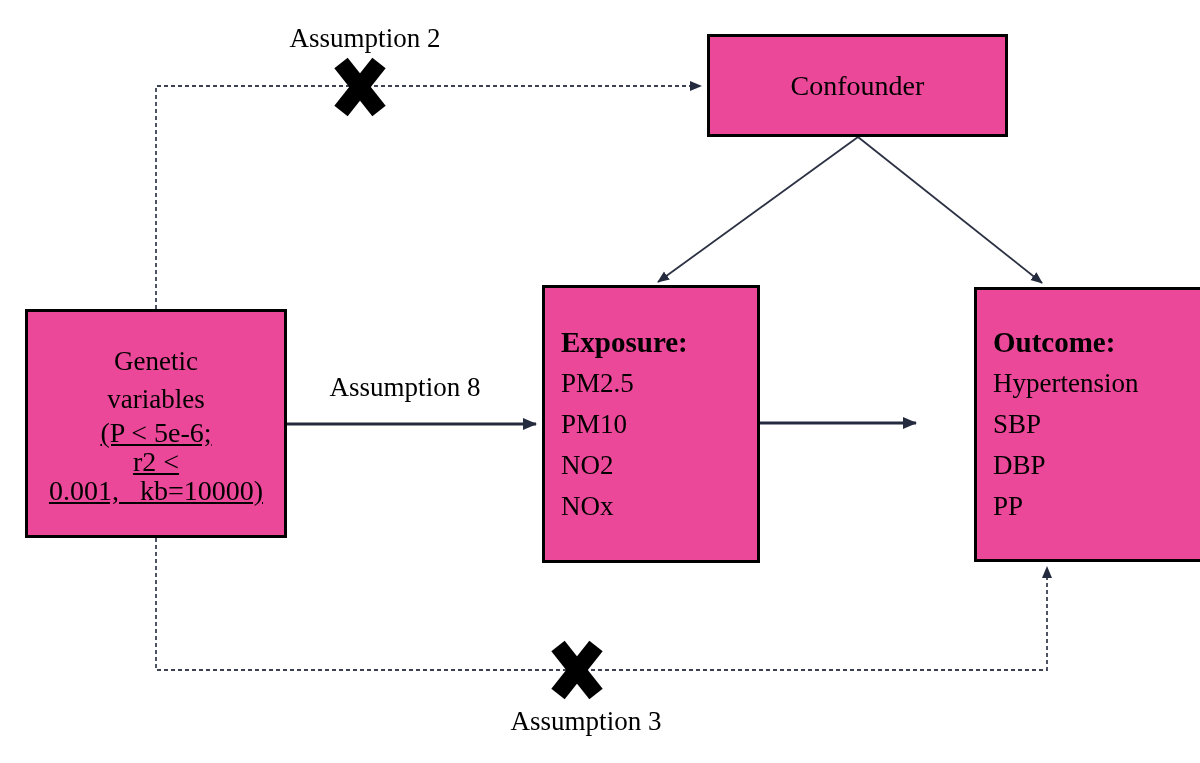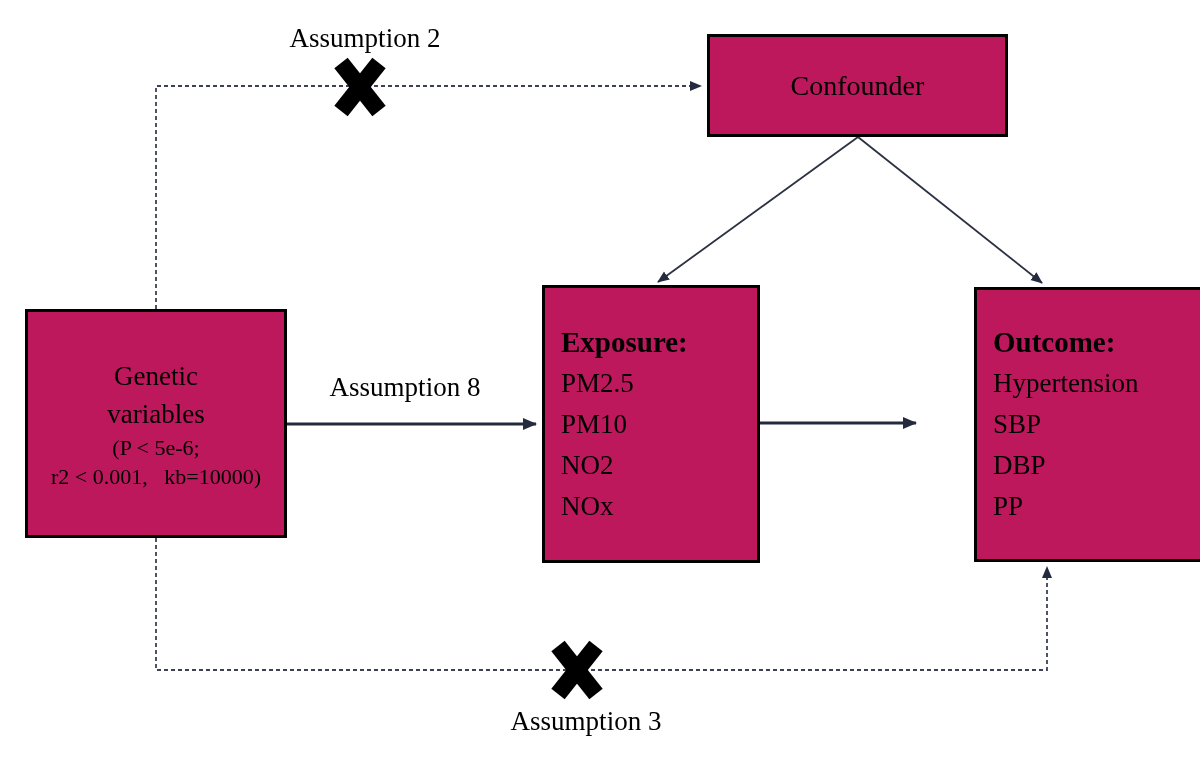--- a/index.html
+++ b/index.html
@@ -14,33 +14,33 @@
   }
   .connector-layer {
     position: absolute;
     left: 0; top: 0;
     width: 1200px; height: 763px;
   }
   .node {
     position: absolute;
     box-sizing: border-box;
     border: 3px solid #000;
-    background: #be185d;
+    background: #ec4899;
     display: flex;
     flex-direction: column;
     justify-content: center;
   }
   .node.centered { align-items: center; text-align: center; }
   .node.listbox { align-items: flex-start; text-align: left; padding-left: 16px; }
   .genetic-box   { left: 25px;  top: 309px; width: 262px; height: 229px; }
   .confounder-box{ left: 707px; top: 34px;  width: 301px; height: 103px; }
   .exposure-box  { left: 542px; top: 285px; width: 218px; height: 278px; }
   .outcome-box   { left: 974px; top: 287px; width: 280px; height: 275px; }
   .title-line   { font-size: 27px; line-height: 38px; }
-  .subtitle-line{ font-size: 22px; line-height: 29px; }
+  .subtitle-line{ font-size: 28px; line-height: 29px; text-decoration: underline; }
   .node-label   { font-size: 28px; line-height: 34px; }
   .list-title   { font-size: 29px; line-height: 41px; font-weight: bold; }
   .list-item    { font-size: 27px; line-height: 41px; }
   .edge-label {
     position: absolute;
     width: 240px;
     text-align: center;
     font-size: 27px;
     line-height: 30px;
   }

